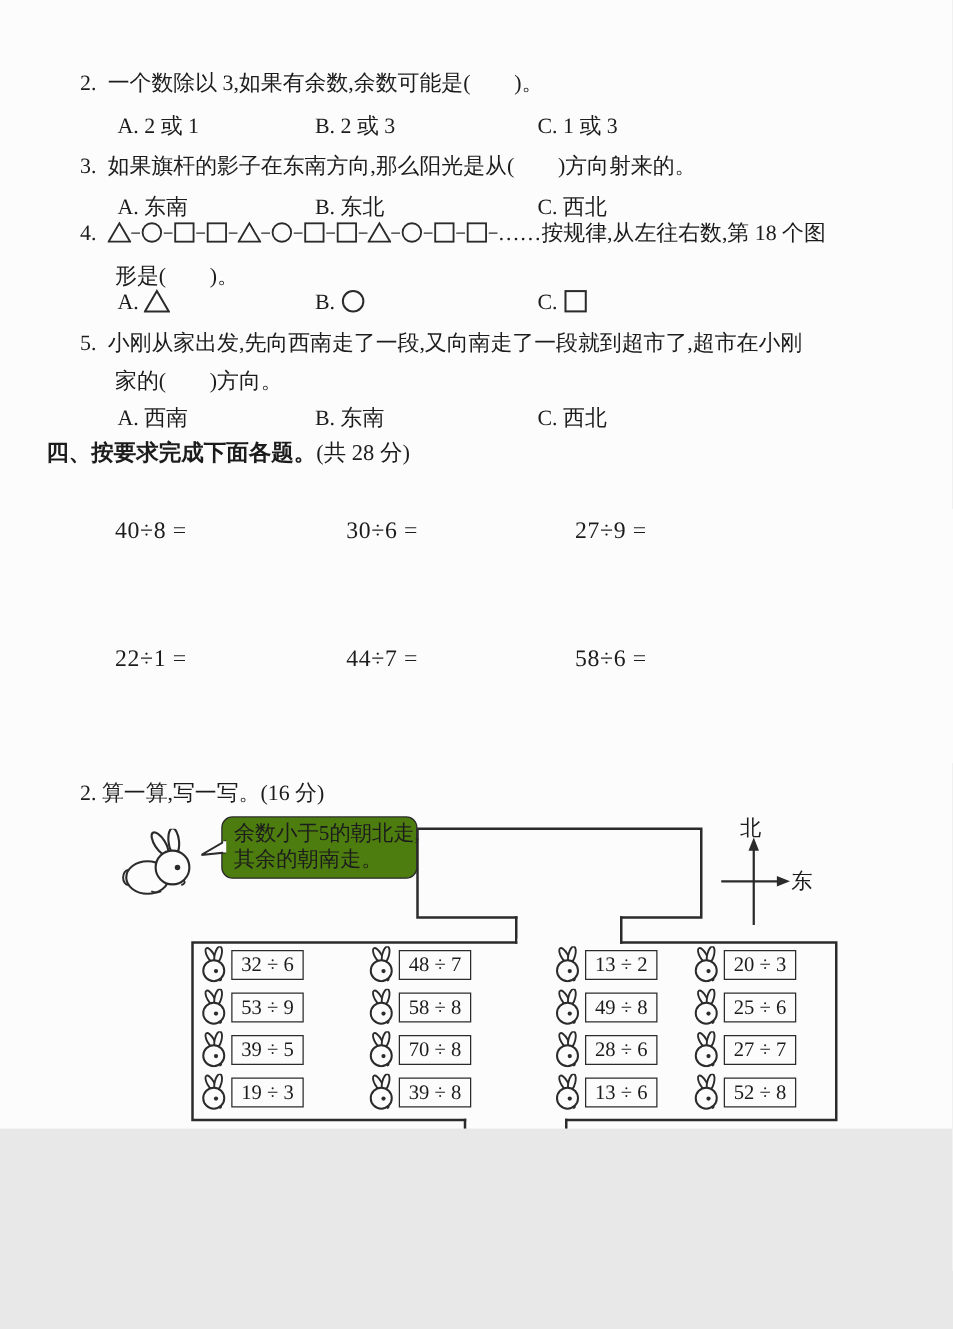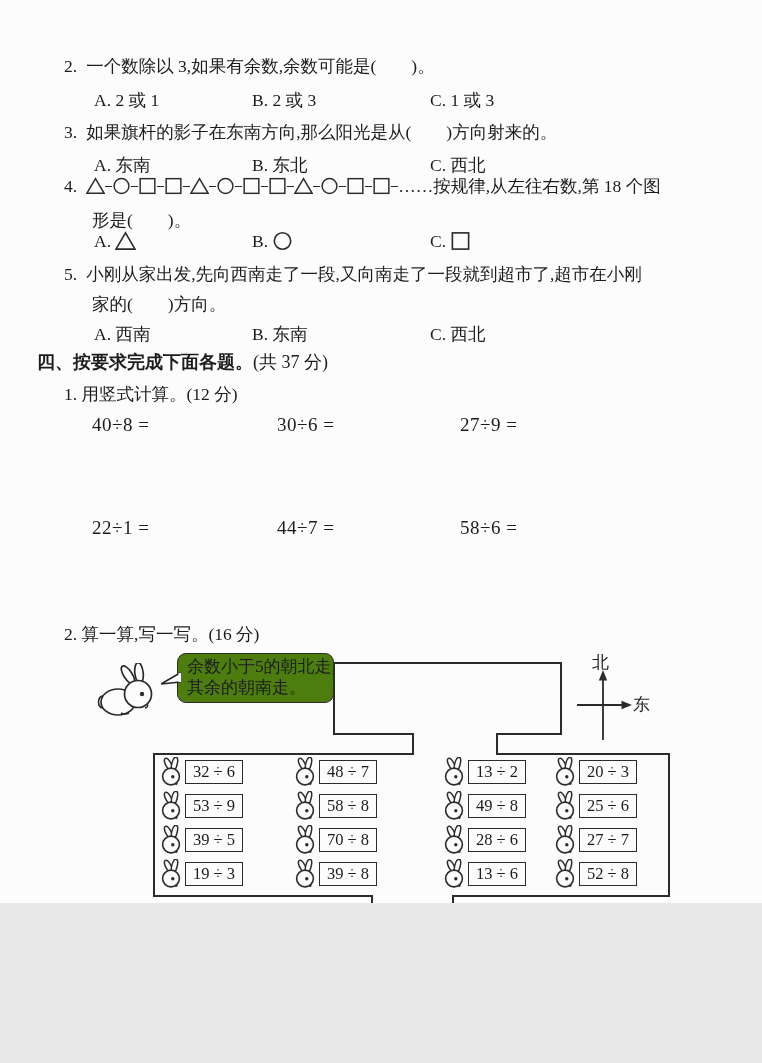--- a/index.html
+++ b/index.html
@@ -166,24 +166,23 @@
     <span class="qnum">5.</span><span>小刚从家出发,先向西南走了一段,又向南走了一段就到超市了,超市在小刚</span>
   </div>
   <div class="abs qline" style="left:92px; top:292px;">家的(　　)方向。</div>
   <div class="abs optrow" style="top:322px;">
     <span class="opt" style="left:94px;"><span>A.</span> <span>西南</span></span>
     <span class="opt" style="left:252px;"><span>B.</span> <span>东南</span></span>
     <span class="opt" style="left:430px;"><span>C.</span> <span>西北</span></span>
   </div>
 
   <div class="abs qline bold" style="left:37px; top:350px; font-size:18px;">
-    <span>四、按要求完成下面各题。</span><span style="font-weight:normal;">(共 37 分)</span>
-  </div>
-
-  <div class="abs qline" style="left:64px; top:382px;">1. 用竖式计算。(12 分)</div>
+    <span>四、按要求完成下面各题。</span><span style="font-weight:normal;">(共 28 分)</span>
+  </div>
+
   <div class="abs calc" style="left:92px;  top:414px;">40÷8 =</div>
   <div class="abs calc" style="left:277px; top:414px;">30÷6 =</div>
   <div class="abs calc" style="left:460px; top:414px;">27÷9 =</div>
   <div class="abs calc" style="left:92px;  top:517px;">22÷1 =</div>
   <div class="abs calc" style="left:277px; top:517px;">44÷7 =</div>
   <div class="abs calc" style="left:460px; top:517px;">58÷6 =</div>
 
   <div class="abs qline" style="left:64px; top:622px;">2. 算一算,写一写。(16 分)</div>
 
   <div class="abs" style="left:97px; top:663px;">

